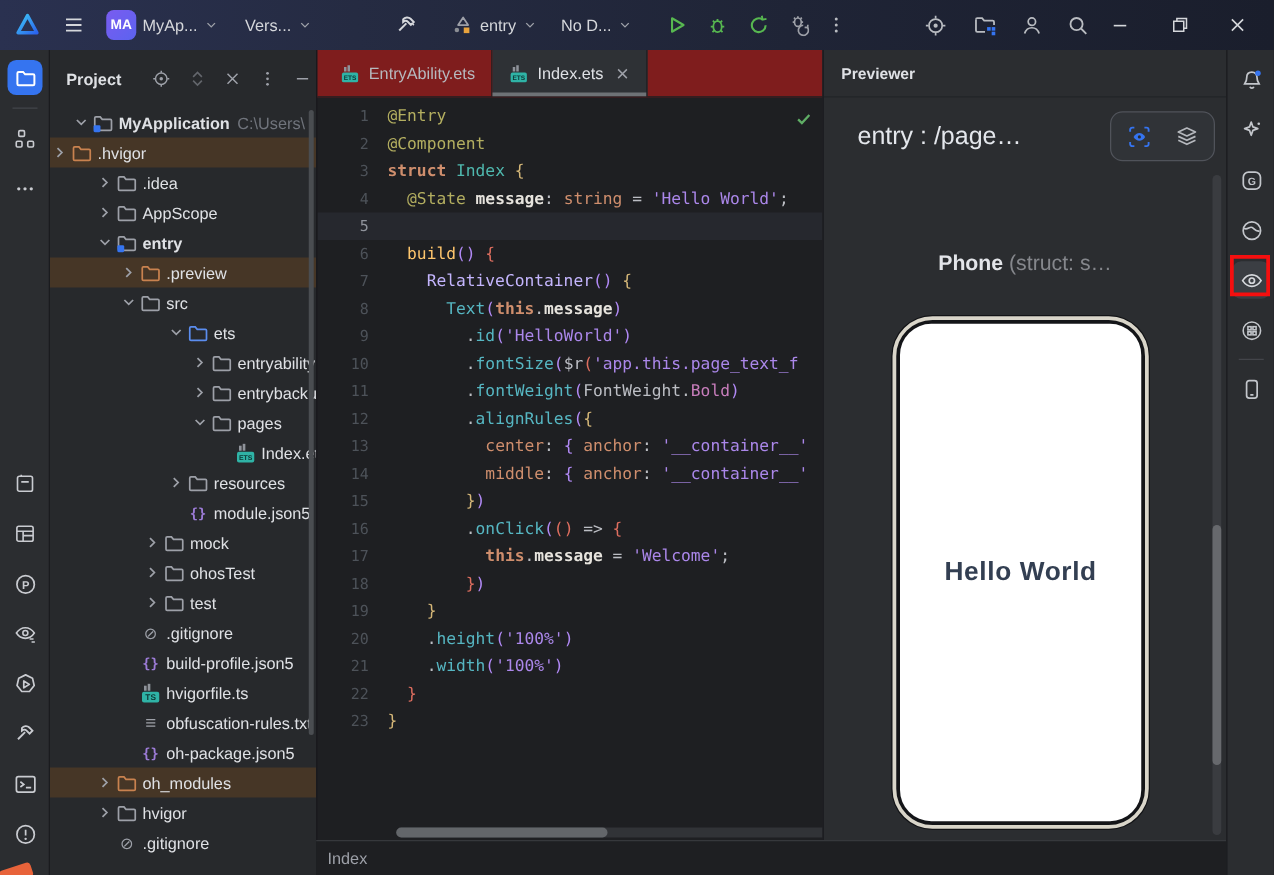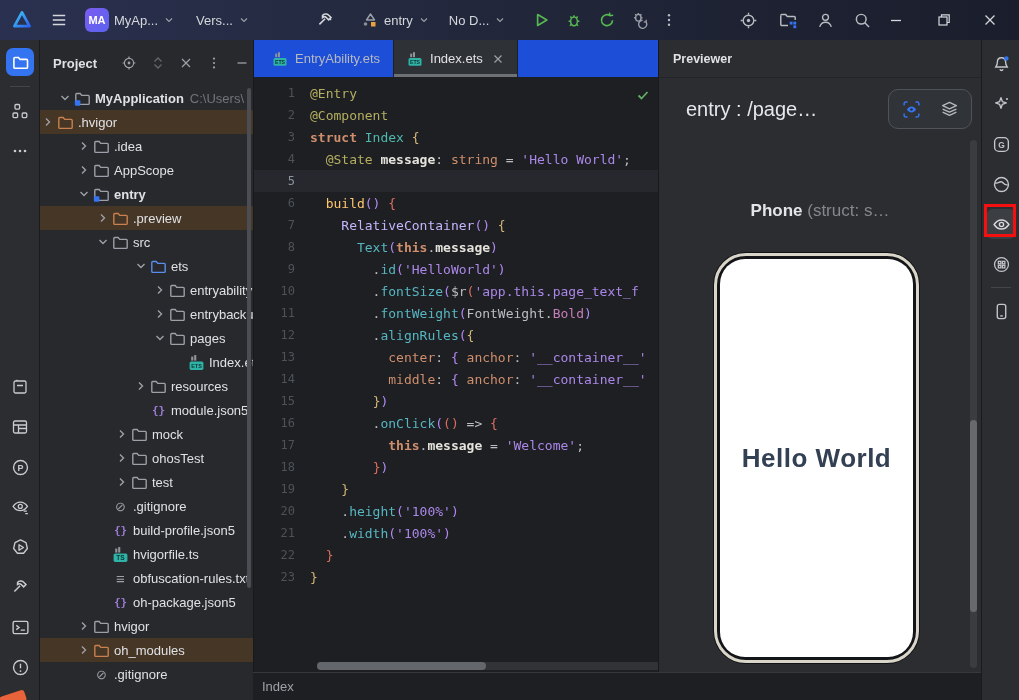--- a/index.html
+++ b/index.html
@@ -41,21 +41,21 @@
   .trow .tlabel { margin-left:3px; }
   .trow .tlabel.b { font-weight:700; }
   .trow .tsuffix { margin-left:6px; color:#70747c; }
   .fjson { color:#9d7cd8; font-weight:700; font-family:"DejaVu Sans Mono",monospace; font-size:11px; }
   .fign { color:#9da0a8; font-size:13px; }
   .ftxt { color:#9da0a8; font-size:15px; }
   .pp-scroll { position:absolute; right:2px; top:48px; width:4px; height:500px; background:#4a4d51; border-radius:2px; }
 
   
   .editor { position:absolute; left:253px; top:40px; width:405px; height:632px; background:#1e1f22; border-left:1px solid #19191c; }
-  .tabbar { height:38px; background:#1d4ed8; display:flex; align-items:stretch; border-bottom:1px solid #1e1f22; padding-left:5px; }
+  .tabbar { height:38px; background:#7f1d1d; display:flex; align-items:stretch; border-bottom:1px solid #1e1f22; padding-left:5px; }
   .tab { display:flex; align-items:center; gap:7px; padding:0 13px; font-size:13px; color:#b6b9be; position:relative; border-right:1px solid #1e1f22; }
   .tab.active { background:#2e3135; color:#dfe1e5; }
   .tab.active::after { content:''; position:absolute; left:0; right:0; bottom:0; height:3px; background:#6e7276; }
   .tab-close { color:#9da0a8; margin-left:2px; display:flex; }
   .code-area { position:relative; height:586px; overflow:hidden; padding-top:4px; }
   .cline { display:flex; height:22px; align-items:center; }
   .cline.hl { background:#26282e; }
   .ln { width:56px; flex:none; text-align:right; padding-right:15px; color:#4d5259;
     font:12px "DejaVu Sans Mono",monospace; }
   .cline.hl .ln { color:#8f939b; }
@@ -80,21 +80,21 @@
     background:#303337; height:40px; padding:0 3px; }
   .pv-btn { width:38px; height:34px; display:flex; align-items:center; justify-content:center; }
   .pv-device { position:absolute; left:0; top:161px; width:100%; text-align:center; font-size:17px; white-space:nowrap; }
   .pv-device .b { font-weight:700; color:#e3e5e9; }
   .pv-device .r { color:#85878c; }
   .phone { position:absolute; left:55px; top:213px; width:205px; height:410px;
     border:3px solid #d9d5c9; border-radius:32px; background:#141518; padding:3px;
     box-shadow:0 0 0 1px #121316; }
   .screen { width:100%; height:100%; background:#ffffff; border-radius:25px;
     display:flex; align-items:center; justify-content:center; }
-  .hello { font-size:26px; font-weight:700; color:#333f52; letter-spacing:0.5px; }
+  .hello { font-size:21px; font-weight:700; color:#333f52; letter-spacing:0.5px; }
   .pv-scroll-track { position:absolute; right:4px; top:100px; width:7px; height:528px; background:#3a3c40; border-radius:4px; }
   .pv-scroll-thumb { position:absolute; right:4px; top:380px; width:7px; height:192px; background:#67696d; border-radius:4px; }
 
   
   .abar-right { position:absolute; left:981px; top:40px; width:38px; height:660px; background:#2b2d30; border-left:1px solid #1a1b1e; }
   .rb-item { width:38px; height:40px; display:flex; align-items:center; justify-content:center; color:#c3c6cb; }
   .rb-active { width:30px; height:30px; border-radius:7px; background:#3b3e43; display:flex; align-items:center; justify-content:center; }
   .red-box { position:absolute; left:2px; top:164px; width:32px; height:33px; border:3px solid #f50f0f; }
   .rb-divider { width:20px; height:1px; background:#43454a; margin:3px auto; }
 </style>
@@ -611,45 +611,45 @@
         </span>
         <span class="tlabel">obfuscation-rules.txt</span>
       </div>
       <div class="trow" style="padding-left: 55px;">
         <span class="tchev"></span>
         <span class="tico">
           <span class="fjson">{}</span>
         </span>
         <span class="tlabel">oh-package.json5</span>
       </div>
+      <div class="trow sel" style="padding-left: 36px;">
+        <span class="tchev">
+          <svg width="16" height="16" viewBox="0 0 16 16" fill="none" stroke="#9da0a8" stroke-width="1.4">
+            <path d="M6 4.5L9.5 8 6 11.5"></path>
+          </svg>
+        </span>
+        <span class="tico">
+          <svg width="17" height="17" viewBox="0 0 16 16" fill="none" stroke="#c9824f" stroke-width="1.3">
+            <path d="M1.7 4.2c0-.5.4-.9.9-.9h3.2l1.5 1.8h6.1c.5 0 .9.4.9.9v6.6c0 .5-.4.9-.9.9H2.6c-.5 0-.9-.4-.9-.9V4.2z"></path>
+          </svg>
+        </span>
+        <span class="tlabel">oh_modules</span>
+      </div>
       <div class="trow" style="padding-left: 36px;">
         <span class="tchev">
           <svg width="16" height="16" viewBox="0 0 16 16" fill="none" stroke="#9da0a8" stroke-width="1.4">
             <path d="M6 4.5L9.5 8 6 11.5"></path>
           </svg>
         </span>
         <span class="tico">
           <svg width="17" height="17" viewBox="0 0 16 16" fill="none" stroke="#9da0a8" stroke-width="1.3">
             <path d="M1.7 4.2c0-.5.4-.9.9-.9h3.2l1.5 1.8h6.1c.5 0 .9.4.9.9v6.6c0 .5-.4.9-.9.9H2.6c-.5 0-.9-.4-.9-.9V4.2z"></path>
           </svg>
         </span>
         <span class="tlabel">hvigor</span>
-      </div>
-      <div class="trow sel" style="padding-left: 36px;">
-        <span class="tchev">
-          <svg width="16" height="16" viewBox="0 0 16 16" fill="none" stroke="#9da0a8" stroke-width="1.4">
-            <path d="M6 4.5L9.5 8 6 11.5"></path>
-          </svg>
-        </span>
-        <span class="tico">
-          <svg width="17" height="17" viewBox="0 0 16 16" fill="none" stroke="#c9824f" stroke-width="1.3">
-            <path d="M1.7 4.2c0-.5.4-.9.9-.9h3.2l1.5 1.8h6.1c.5 0 .9.4.9.9v6.6c0 .5-.4.9-.9.9H2.6c-.5 0-.9-.4-.9-.9V4.2z"></path>
-          </svg>
-        </span>
-        <span class="tlabel">oh_modules</span>
       </div>
       <div class="trow" style="padding-left: 36px;">
         <span class="tchev"></span>
         <span class="tico">
           <span class="fign">⊘</span>
         </span>
         <span class="tlabel">.gitignore</span>
       </div>
     </div>
   <div class="pp-scroll"></div>

